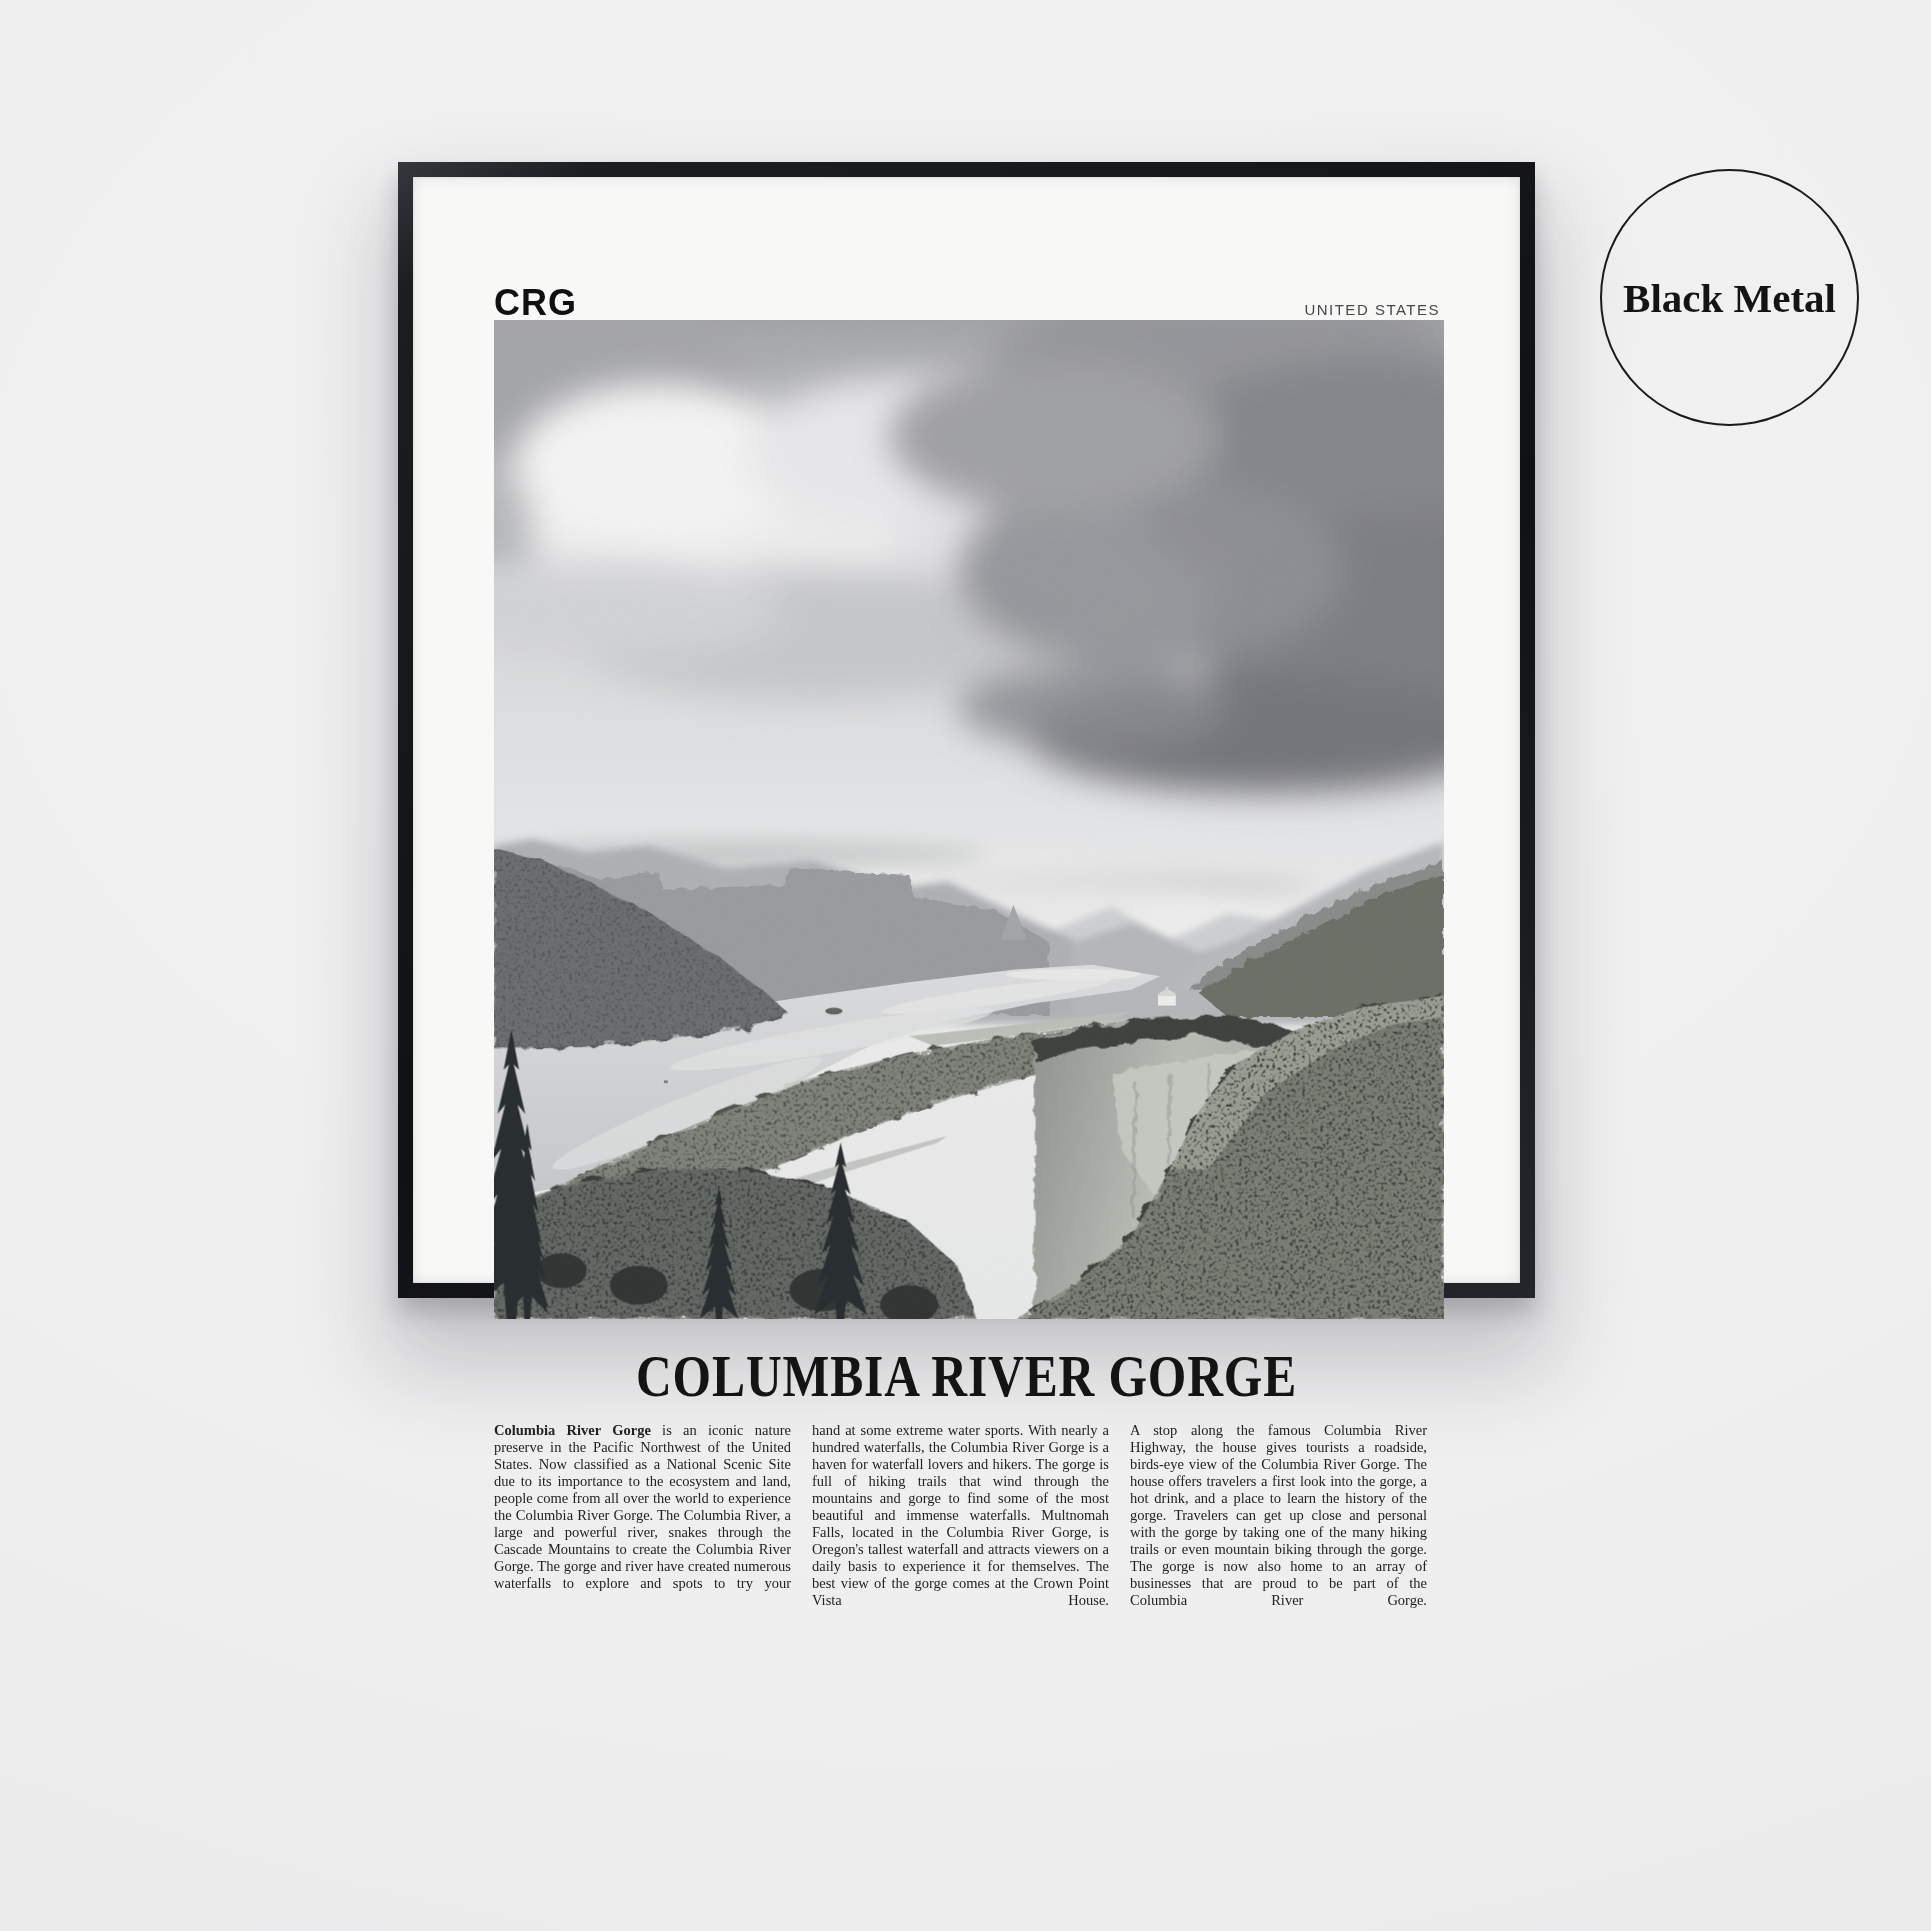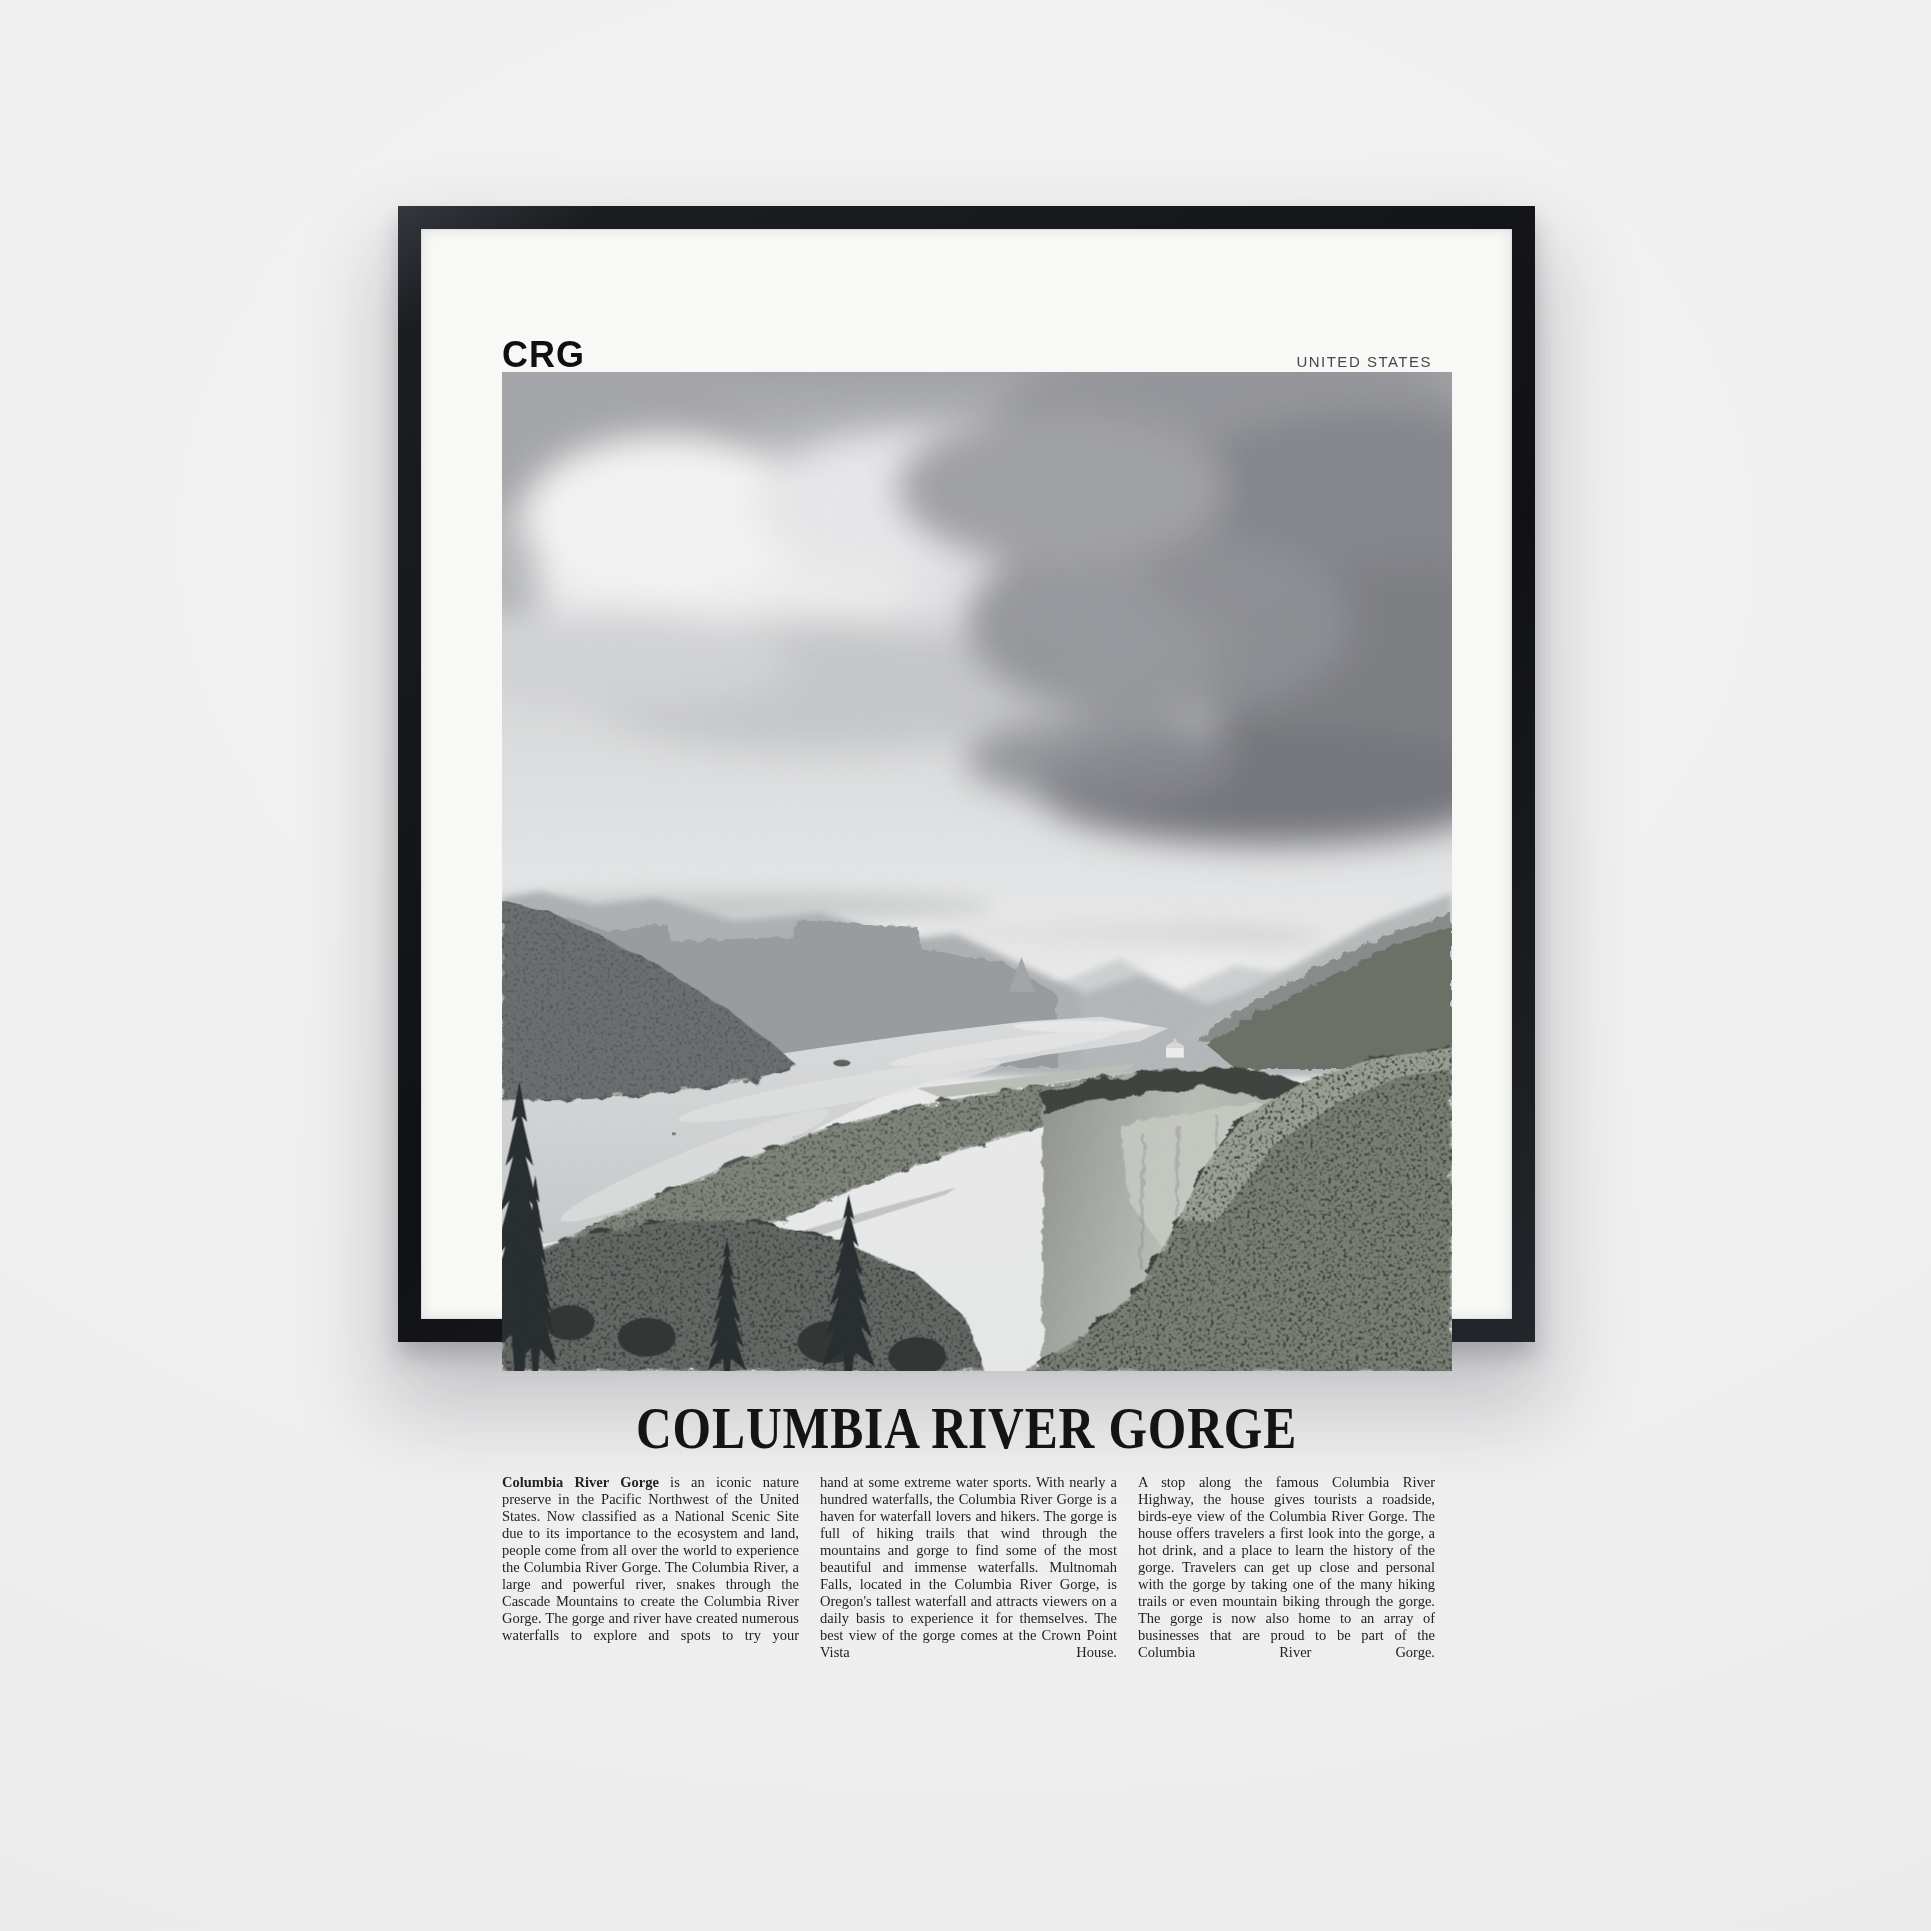--- a/index.html
+++ b/index.html
@@ -8,24 +8,23 @@
     font-family:"Liberation Sans",sans-serif;
     background:#eeeeef;
   }
   .stage{
     position:relative;width:1931px;height:1931px;overflow:hidden;
     background:radial-gradient(130% 95% at 50% 28%, #f3f3f4 0%, #efeff0 55%, #e9e9eb 100%);
   }
   
   .frame{
     position:absolute;left:398px;top:162px;width:1137px;height:1136px;
-    box-sizing:border-box;padding:23px;
+    box-sizing:border-box;padding:15px;
     background:linear-gradient(148deg,#34373c 0%,#1b1d21 7%,#0f1114 55%,#23262a 100%);
     box-shadow:0 13.5px 21px rgba(40,42,48,.22), 0 53px 82px 13.5px rgba(40,42,48,.22);
-    margin-top:44px;
   }
   .poster{
     position:relative;width:100%;height:100%;
     background:#f8f8f7;
     box-shadow:inset 0 0 15.4px rgba(0,0,0,.10), inset 0 0 1.9px rgba(0,0,0,.18);
   }
   .brand{
     position:absolute;left:81px;top:108px;
     font-weight:700;font-size:36px;letter-spacing:1px;color:#101010;line-height:1;
   }
@@ -239,15 +238,18 @@
 
       <div class="article">
         <p><strong>Columbia River Gorge</strong><span> is an iconic nature preserve in the Pacific Northwest of the United States. Now classified as a National Scenic Site due to its importance to the ecosystem and land, people come from all over the world to experience the Columbia River Gorge. The Columbia River, a large and powerful river, snakes through the Cascade Mountains to create the Columbia River Gorge. The gorge and river have created numerous waterfalls to explore and spots to try your</span></p>
         <p>hand at some extreme water sports. With nearly a hundred waterfalls, the Columbia River Gorge is a haven for waterfall lovers and hikers. The gorge is full of hiking trails that wind through the mountains and gorge to find some of the most beautiful and immense waterfalls. Multnomah Falls, located in the Columbia River Gorge, is Oregon's tallest waterfall and attracts viewers on a daily basis to experience it for themselves. The best view of the gorge comes at the Crown Point Vista House.</p>
         <p>A stop along the famous Columbia River Highway, the house gives tourists a roadside, birds-eye view of the Columbia River Gorge. The house offers travelers a first look into the gorge, a hot drink, and a place to learn the history of the gorge. Travelers can get up close and personal with the gorge by taking one of the many hiking trails or even mountain biking through the gorge. The gorge is now also home to an array of businesses that are proud to be part of the Columbia River Gorge.</p>
       </div>
 
     </div>
   </div>
 
+  <div class="badge">
+    <span>Black Metal</span>
+  </div>
 
 </div>
 
 
 </body></html>

